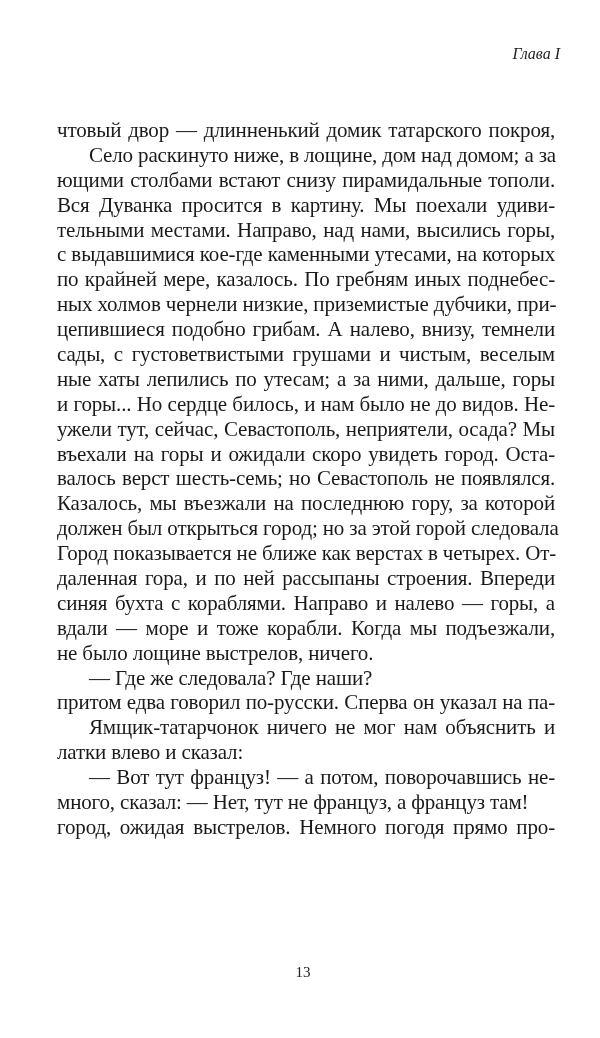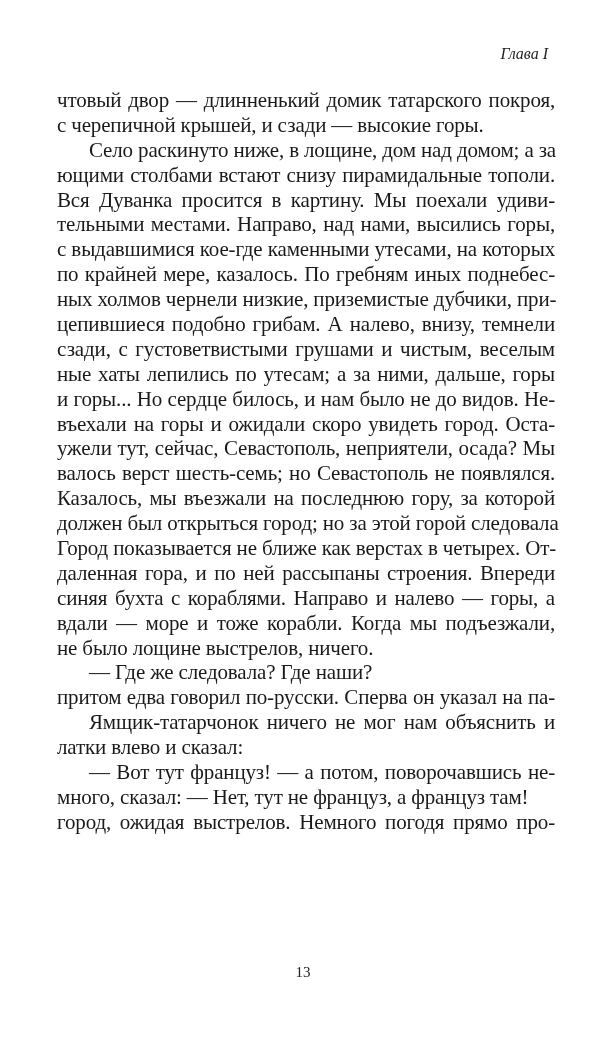--- a/index.html
+++ b/index.html
@@ -3,25 +3,25 @@
 <meta charset="utf-8">
 <style>
   html, body { margin: 0; padding: 0; }
   body {
     width: 600px; height: 1038px; background: #ffffff; overflow: hidden;
     position: relative;
     font-family: "Liberation Serif", "DejaVu Serif", serif;
     color: #1a1a1a;
   }
   .running-head {
-    position: absolute; top: 45px; right: 52px;
+    position: absolute; top: 45px; right: 40px;
     font-style: italic; font-size: 16px; color: #222;
   }
   .text-block {
-    position: absolute; left: 57px; top: 88px; width: 498px;
+    position: absolute; left: 57px; top: 118px; width: 498px;
   }
   .line {
     display: block; height: 24.9px; line-height: 24.9px;
     font-size: 21px; white-space: nowrap;
     text-align: justify; text-align-last: justify;
     letter-spacing: -0.15px;
   }
   .line.indent { padding-left: 32px; }
   .line.last { text-align-last: left; }
   .page-number {
@@ -29,34 +29,33 @@
     text-align: center; font-size: 15px; color: #222;
   }
 </style>
 </head>
 <body>
 
 <div class="running-head">Глава I</div>
 
 <div class="text-block" id="text-block">
     <span class="line">чтовый двор — длинненький домик татарского покроя,</span>
-    <span class="line last">с черепичной крышей, и сзади — высокие горы.</span>
     <span class="line indent">Село раскинуто ниже, в лощине, дом над домом; а за</span>
     <span class="line">ющими столбами встают снизу пирамидальные тополи.</span>
     <span class="line">Вся Дуванка просится в картину. Мы поехали удиви-</span>
     <span class="line">тельными местами. Направо, над нами, высились горы,</span>
     <span class="line">с выдавшимися кое-где каменными утесами, на которых</span>
     <span class="line">по крайней мере, казалось. По гребням иных поднебес-</span>
     <span class="line">ных холмов чернели низкие, приземистые дубчики, при-</span>
     <span class="line">цепившиеся подобно грибам. А налево, внизу, темнели</span>
-    <span class="line">сзади, с густоветвистыми грушами и чистым, веселым</span>
+    <span class="line">сады, с густоветвистыми грушами и чистым, веселым</span>
     <span class="line">ные хаты лепились по утесам; а за ними, дальше, горы</span>
     <span class="line">и горы... Но сердце билось, и нам было не до видов. Не-</span>
+    <span class="line">ужели тут, сейчас, Севастополь, неприятели, осада? Мы</span>
     <span class="line">въехали на горы и ожидали скоро увидеть город. Оста-</span>
-    <span class="line">ужели тут, сейчас, Севастополь, неприятели, осада? Мы</span>
     <span class="line">валось верст шесть-семь; но Севастополь не появлялся.</span>
     <span class="line">Казалось, мы въезжали на последнюю гору, за которой</span>
     <span class="line">должен был открыться город; но за этой горой следовала</span>
     <span class="line">Город показывается не ближе как верстах в четырех. От-</span>
     <span class="line">даленная гора, и по ней рассыпаны строения. Впереди</span>
     <span class="line">синяя бухта с кораблями. Направо и налево — горы, а</span>
     <span class="line">вдали — море и тоже корабли. Когда мы подъезжали,</span>
     <span class="line last">не было лощине выстрелов, ничего.</span>
     <span class="line indent last">— Где же следовала? Где наши?</span>
     <span class="line">притом едва говорил по-русски. Сперва он указал на па-</span>

